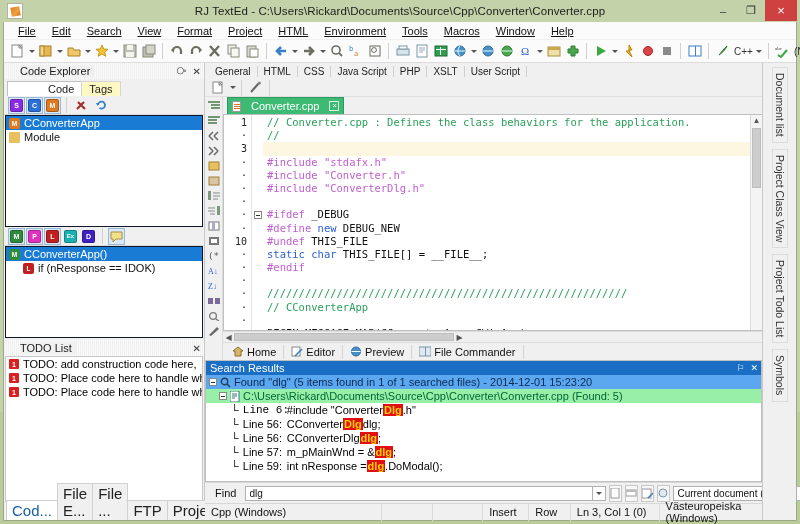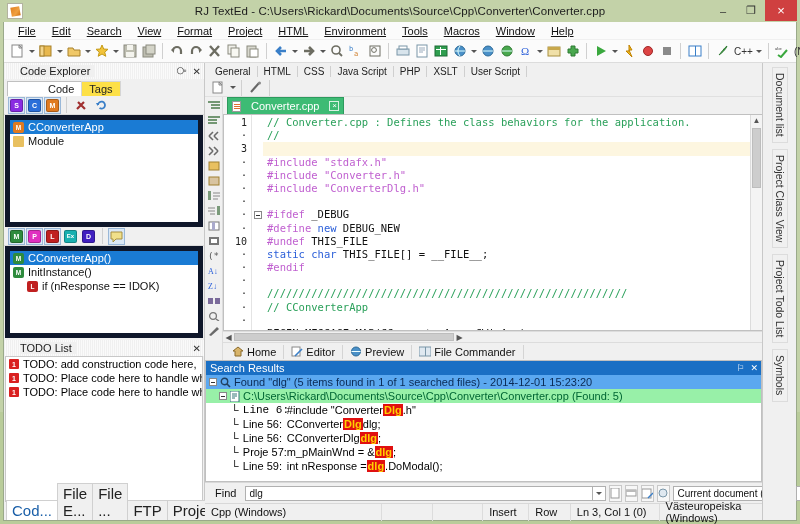--- a/index.html
+++ b/index.html
@@ -94,39 +94,39 @@
     height: 16px; display: flex; align-items: center;
     font-size: 11px; color: #1c1c1c; padding-left: 16px;
     background: repeating-linear-gradient(90deg,#f0f0f0 0 1px, #fafafa 1px 2px);
   }
   .panel-title .lbl { background: #f0f0f0; padding-right: 4px; }
   .panel-title .sp { flex: 1; }
   .panel-title .pin, .panel-title .x { padding: 0 3px; color:#333; font-size: 10px; }
 
   .tabstrip { height: 17px; display: flex; align-items: flex-end; padding-left: 3px; background: #f0f0f0; }
   .tabstrip .tab {
-    font-size: 11px; padding: 1px 7px 1px 7px; background: #fde047;
+    font-size: 11px; padding: 1px 7px 1px 7px; background: #fef9c3;
     border: 1px solid #d5d5d5; border-bottom: none; color: #222;
     margin-right: -1px;
   }
   .tabstrip .tab.active { background: #fff; border-color: #c0c0c0; padding-left: 40px; }
 
   .minitoolbar {
     height: 19px; display:flex; align-items:center; gap:1px;
     background: #f0f0f0; padding-left: 4px; border-bottom: 1px solid #dcdcdc;
   }
   .chip {
     width: 13px; height: 13px; border-radius: 2px; color: #fff;
     font-size: 7px; font-weight: bold; display:flex;align-items:center;justify-content:center;
     border: 1px solid rgba(0,0,0,.25);
   }
   .chipwrap { padding: 1px; border: 1px solid #9ab8d8; background:#dbe8f5; display:flex; }
   .chipwrap.flat { border-color: transparent; background: transparent; }
 
-  .treebox { flex: 1; background: #fff; border: 5px solid #0f172a; margin: 0 1px; overflow: hidden; text-align: center; }
+  .treebox { flex: 1; background: #fff; border: 1px solid #0f172a; margin: 0 1px; overflow: hidden; text-align: center; }
   .treebox.fixed1 { height: 112px; flex: none; }
   .treebox.fixed2 { height: 92px; flex: none; }
   .trow { height: 14px; display: flex; align-items: center; font-size: 11px; padding-left: 3px; color: #111; }
   .trow.sel { background: #1a7bd4; color: #fff; }
   .trow.indent { padding-left: 17px; }
   .tico { width: 11px; height: 11px; margin-right: 4px; border-radius: 2px; display:flex;align-items:center;justify-content:center;color:#fff;font-size:6.5px;font-weight:bold; flex:none;}
   .tico.folder { background: #e8c060; border-radius: 1px; }
 
   .todolist { flex: 1; background: #fff; border: 1px solid #c8c8c8; margin: 0 1px; overflow: hidden; }
   .todorow { height: 14px; display:flex; align-items:center; font-size: 11px; padding-left: 3px; white-space: nowrap; }
@@ -538,24 +538,20 @@
             <svg width="13" height="13">
                 <path d="M1 2 h11 v7 h-6 l-3 3 v-3 h-2 Z" fill="#f0e08a" stroke="#a89040"></path>
               </svg>
           </div>
         </div>
 
         <div class="treebox fixed2">
           <div class="trow sel">
             <span class="tico" style="background:#2e8b3d">M</span>
             <span>CConverterApp()</span>
-          </div>
-          <div class="trow">
-            <span class="tico" style="background:#2e8b3d">M</span>
-            <span>InitInstance()</span>
           </div>
           <div class="trow indent">
             <span class="tico" style="background:#c02020">L</span>
             <span>if (nResponse == IDOK)</span>
           </div>
         </div>
 
         <div class="panel-title" style="margin-top:2px">
           <span class="lbl">TODO List</span>
           <span class="sp"></span>
@@ -865,21 +861,21 @@
                 </div>
                 <div class="srrow">
                   <span style="padding-left: 22px;">└</span>
                   <span style="display: inline-block; width: 48px; padding-left: 4px;">Line 56:</span>
                   <span>CConverterDlg </span>
                   <span class="mark">dlg</span>
                   <span>;</span>
                 </div>
                 <div class="srrow">
                   <span style="padding-left: 22px;">└</span>
-                  <span style="display: inline-block; width: 48px; padding-left: 4px;">Proje 57:</span>
+                  <span style="display: inline-block; width: 48px; padding-left: 4px;">Line 57:</span>
                   <span>m_pMainWnd = &amp;</span>
                   <span class="mark">dlg</span>
                   <span>;</span>
                 </div>
                 <div class="srrow">
                   <span style="padding-left: 22px;">└</span>
                   <span style="display: inline-block; width: 48px; padding-left: 4px;">Line 59:</span>
                   <span>int nResponse = </span>
                   <span class="mark">dlg</span>
                   <span>.DoModal();</span>

